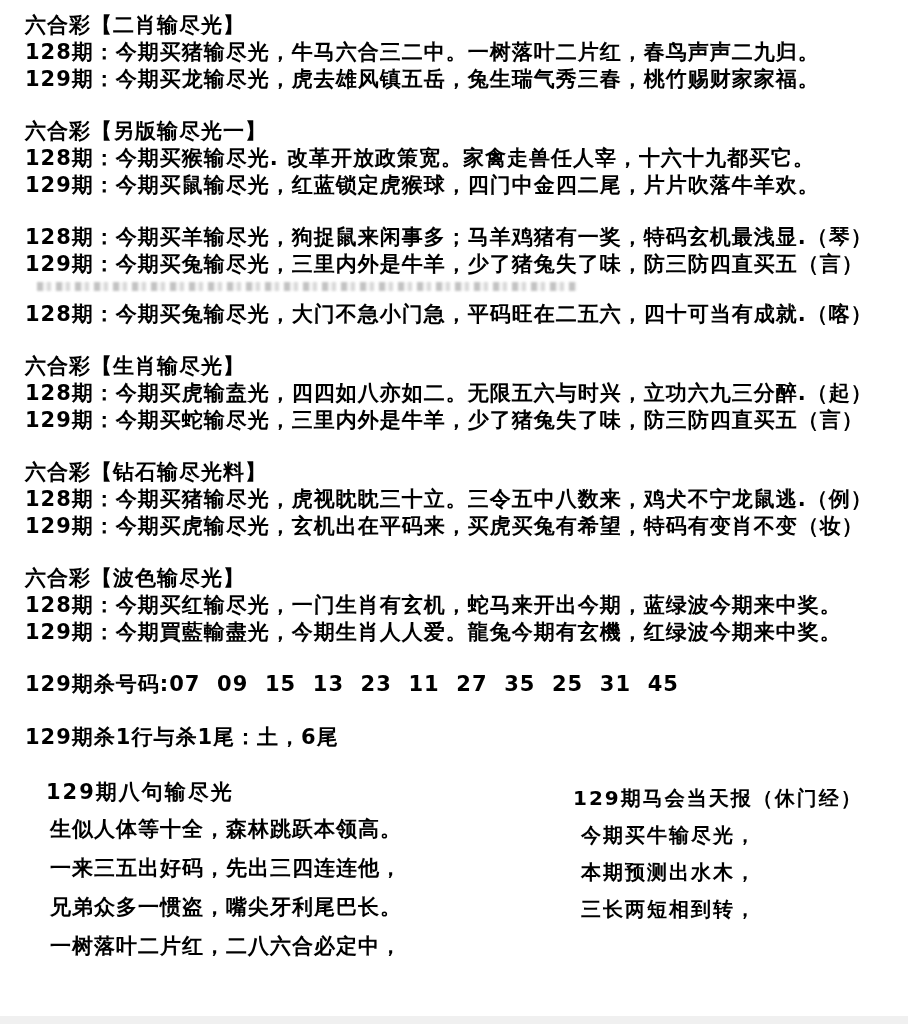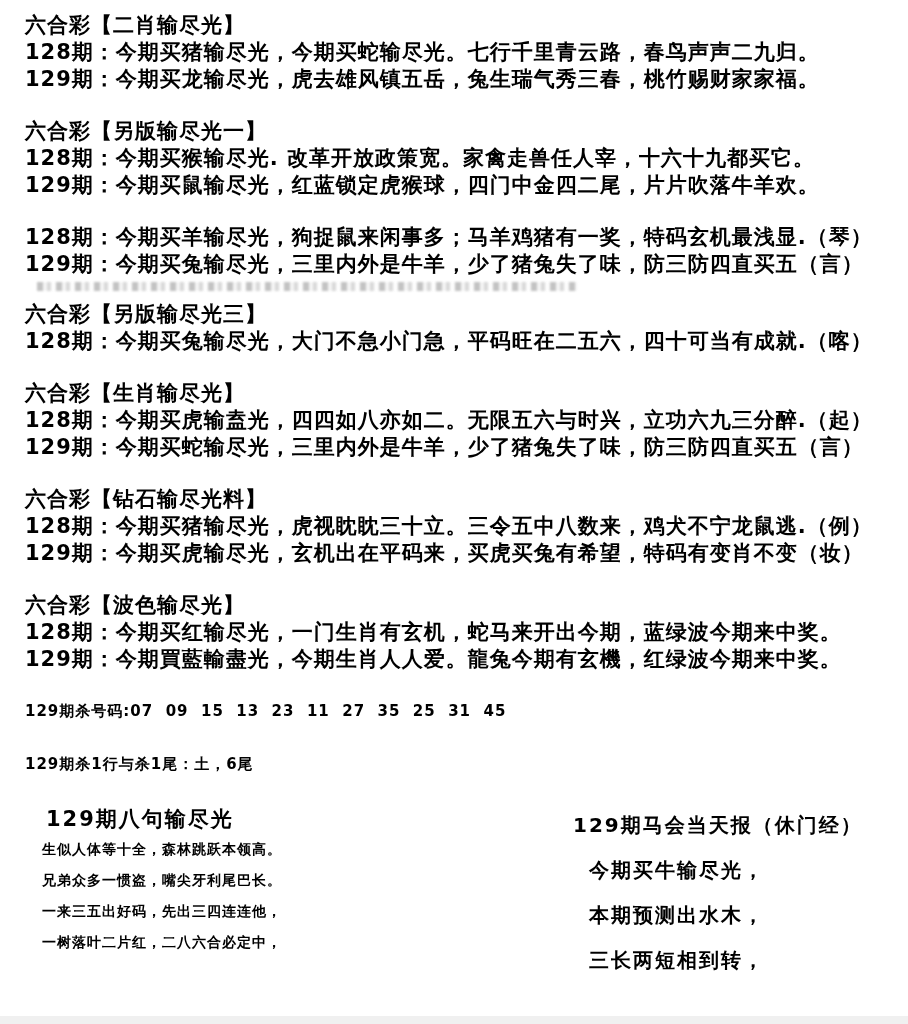--- a/index.html
+++ b/index.html
@@ -45,21 +45,21 @@
     margin: 3px 0 10px 12px;
     background: repeating-linear-gradient(90deg,
       rgba(110,110,110,0.75) 0 6px,
       rgba(190,190,190,0.30) 6px 10px,
       rgba(140,140,140,0.60) 10px 14px,
       rgba(230,230,230,0.20) 14px 19px);
     filter: blur(1.3px);
     opacity: 0.55;
   }
   .kill-line {
-    font-size: 15px;
+    font-size: 21px;
     line-height: 27px;
     margin: 0 0 26px 0;
     letter-spacing: 1px;
     white-space: pre;
   }
   .kill-line.first { margin-top: 16px; }
   .bottom-cols {
     display: flex;
     flex-direction: row;
     align-items: flex-start;
@@ -70,79 +70,79 @@
     width: 506px;
   }
   .poem-left .poem-title {
     font-size: 21px;
     line-height: 30px;
     margin: 0 0 0 4px;
     letter-spacing: 2px;
     white-space: nowrap;
   }
   .poem-left .poem-line {
-    font-size: 14px;
+    font-size: 21px;
     line-height: 31px;
-    margin: 0;
+    margin: 8px;
     letter-spacing: 1px;
     white-space: nowrap;
+    font-family: Liberation Mono, monospace;
   }
   .poem-right {
     margin-left: 25px;
     padding-top: 7px;
   }
   .poem-right .poem-title {
     font-size: 20px;
     line-height: 29px;
     margin: 0;
     letter-spacing: 2px;
     white-space: nowrap;
   }
   .poem-right .poem-line {
     font-size: 20px;
     line-height: 29px;
-    margin: 16px;
+    margin: 8px;
     letter-spacing: 2px;
     white-space: nowrap;
   }
   .bottom-strip {
     position: absolute;
     left: 0;
     bottom: 0;
     width: 100%;
     height: 8px;
     background: #f0f0f0;
   }
 </style>
 </head>
 <body>
 
 <div class="doc">
 
   <section class="tips-section">
     <h2 class="sec-title">六合彩【二肖输尽光】</h2>
-    <p class="sec-line">128期：今期买猪输尽光，今期买蛇输尽光。七行千里青云路，春鸟声声二九归。</p>
+    <p class="sec-line">128期：今期买猪输尽光，牛马六合三二中。一树落叶二片红，春鸟声声二九归。</p>
     <p class="sec-line">129期：今期买龙输尽光，虎去雄风镇五岳，兔生瑞气秀三春，桃竹赐财家家福。</p>
   </section>
 
   <section class="tips-section">
     <h2 class="sec-title">六合彩【另版输尽光一】</h2>
     <p class="sec-line">128期：今期买猴输尽光. 改革开放政策宽。家禽走兽任人宰，十六十九都买它。</p>
     <p class="sec-line">129期：今期买鼠输尽光，红蓝锁定虎猴球，四门中金四二尾，片片吹落牛羊欢。</p>
   </section>
 
   <section class="tips-section tight">
     <p class="sec-line">128期：今期买羊输尽光，狗捉鼠来闲事多；马羊鸡猪有一奖，特码玄机最浅显.（琴）</p>
     <p class="sec-line">129期：今期买兔输尽光，三里内外是牛羊，少了猪兔失了味，防三防四直买五（言）</p>
   </section>
 
   <div class="faint-line"></div>
 
   <section class="tips-section">
-    <h2 class="sec-title">六合彩【另版输尽光三】</h2>
     <p class="sec-line">128期：今期买兔输尽光，大门不急小门急，平码旺在二五六，四十可当有成就.（喀）</p>
   </section>
 
   <section class="tips-section">
     <h2 class="sec-title">六合彩【生肖输尽光】</h2>
     <p class="sec-line">128期：今期买虎输盍光，四四如八亦如二。无限五六与时兴，立功六九三分醉.（起）</p>
     <p class="sec-line">129期：今期买蛇输尽光，三里内外是牛羊，少了猪兔失了味，防三防四直买五（言）</p>
   </section>
 
   <section class="tips-section">
@@ -157,22 +157,22 @@
     <p class="sec-line">129期：今期買藍輸盡光，今期生肖人人爱。龍兔今期有玄機，红绿波今期来中奖。</p>
   </section>
 
   <p class="kill-line first">129期杀号码:07  09  15  13  23  11  27  35  25  31  45</p>
   <p class="kill-line">129期杀1行与杀1尾：土，6尾</p>
 
   <div class="bottom-cols">
     <div class="poem-left">
       <p class="poem-title">129期八句输尽光</p>
       <p class="poem-line">生似人体等十全，森林跳跃本领高。</p>
+      <p class="poem-line">一来三五出好码，先出三四连连他，</p>
       <p class="poem-line">兄弟众多一惯盗，嘴尖牙利尾巴长。</p>
-      <p class="poem-line">一来三五出好码，先出三四连连他，</p>
       <p class="poem-line">一树落叶二片红，二八六合必定中，</p>
     </div>
     <div class="poem-right">
       <p class="poem-title">129期马会当天报（休门经）</p>
       <p class="poem-line">今期买牛输尽光，</p>
       <p class="poem-line">本期预测出水木，</p>
       <p class="poem-line">三长两短相到转，</p>
     </div>
   </div>
 

